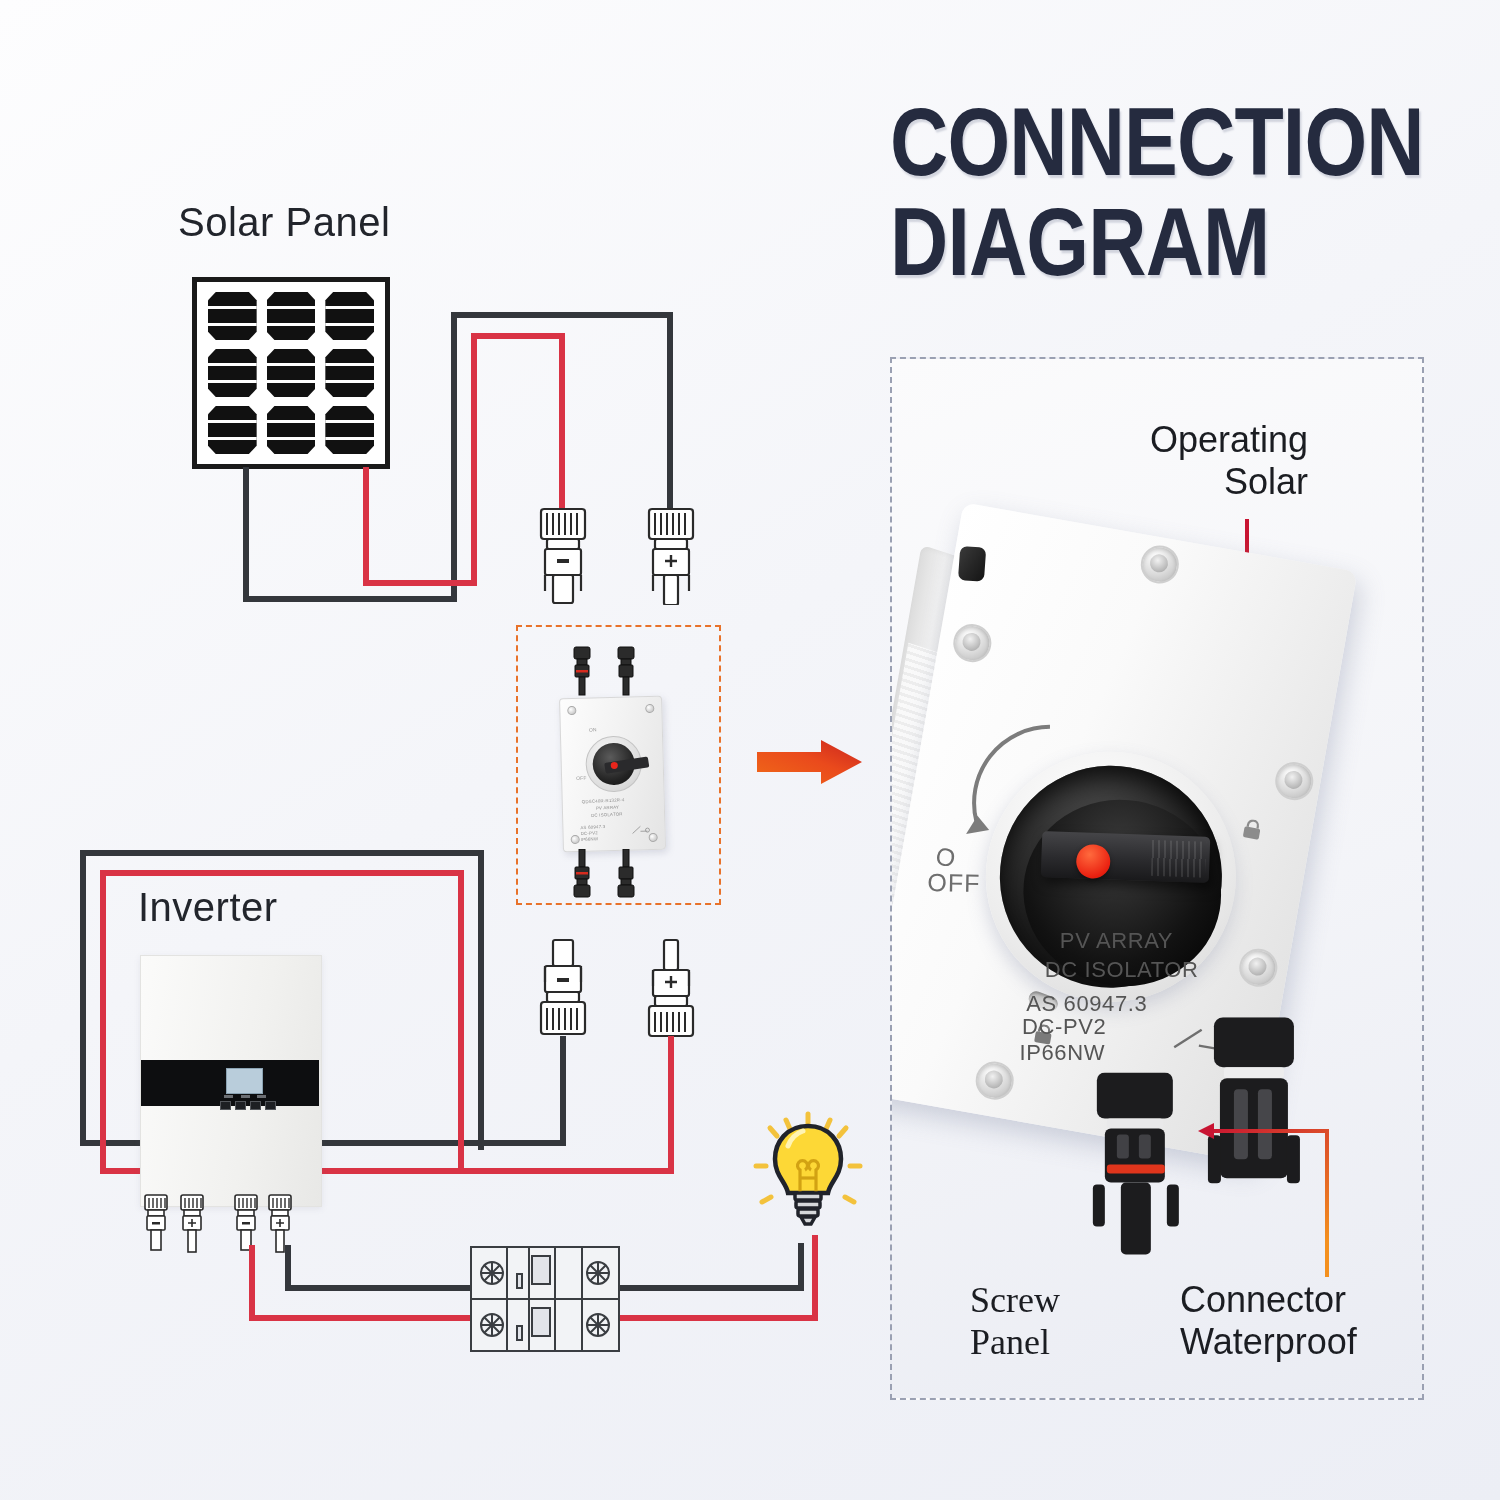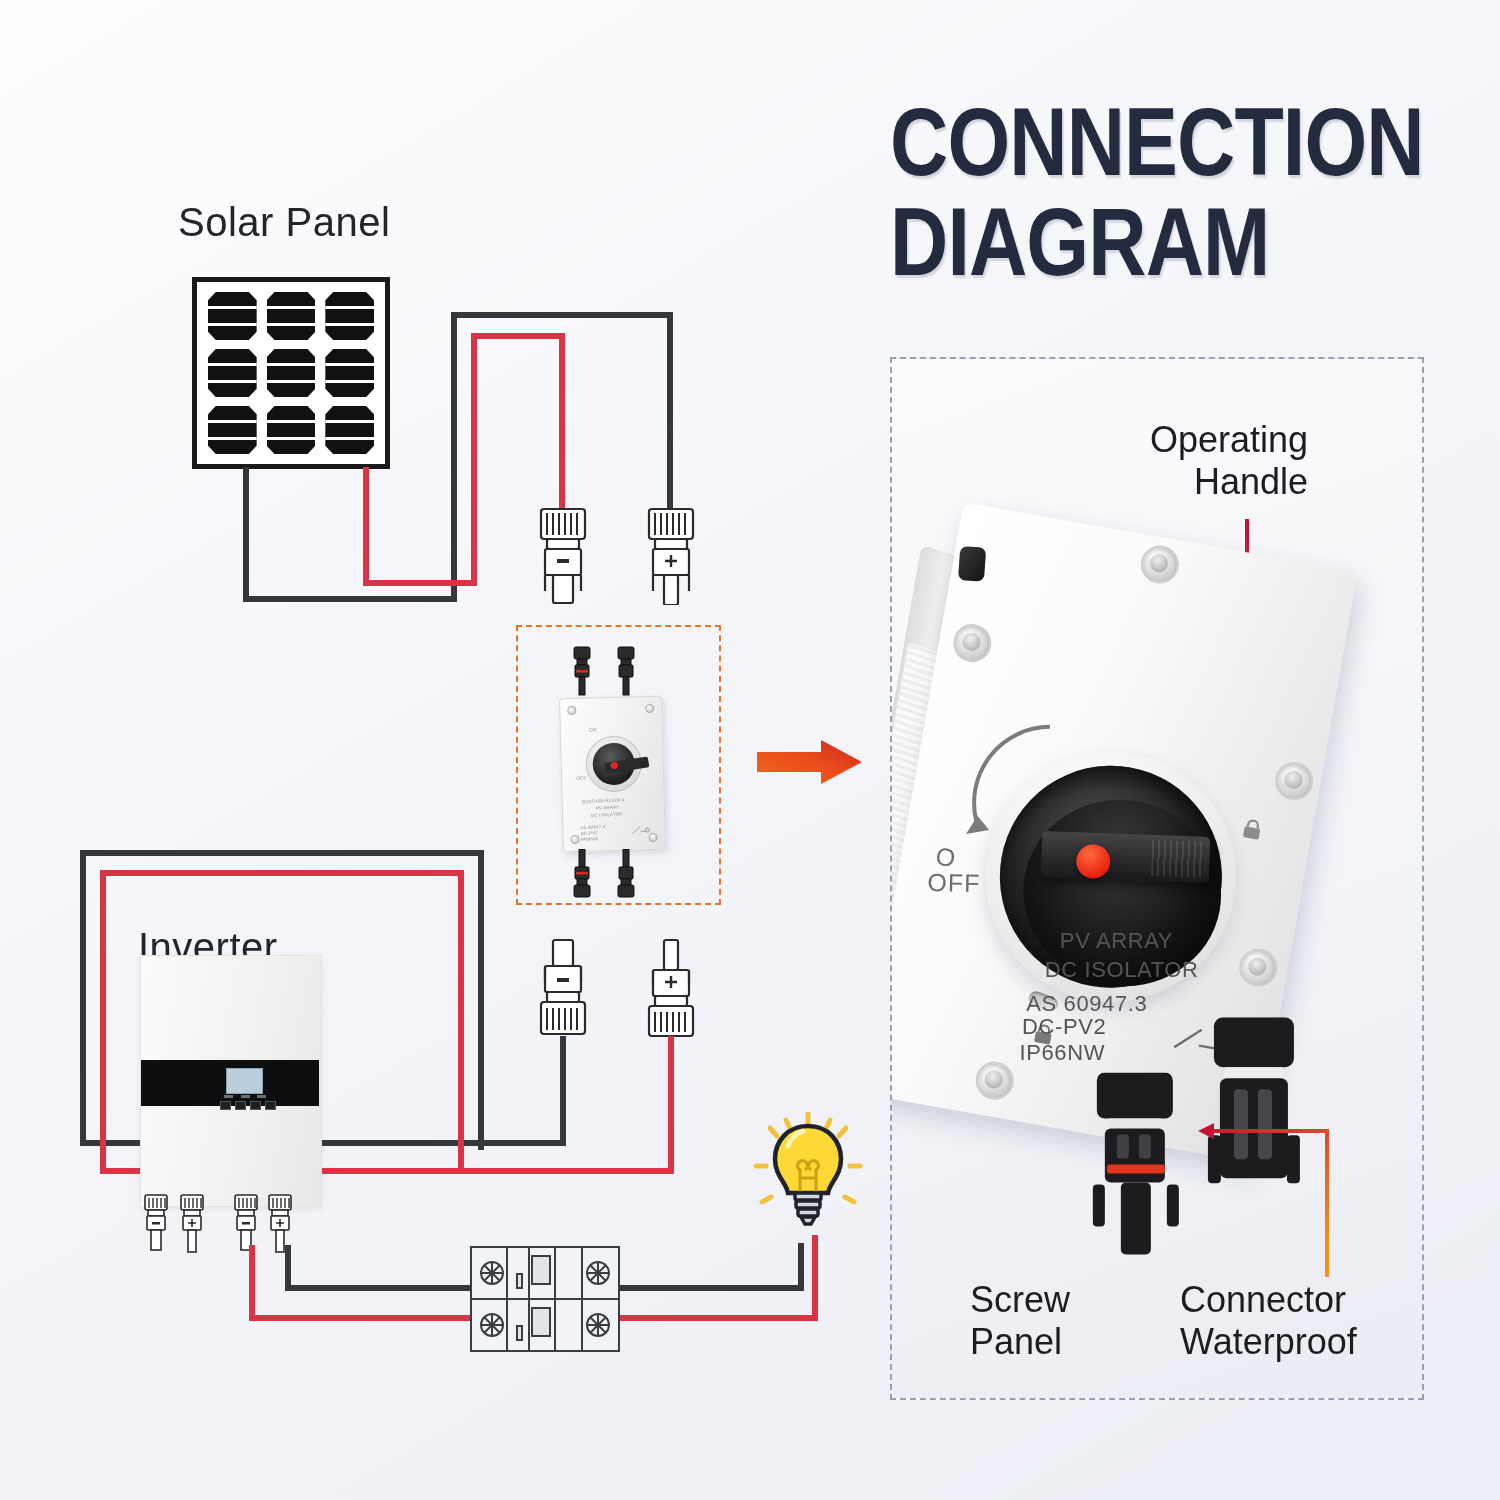--- a/index.html
+++ b/index.html
@@ -342,21 +342,21 @@
   <div class="wire blk abs" style="left:80px;top:850px;width:6px;height:296px;"></div>
   <div class="wire blk abs" style="left:80px;top:850px;width:404px;height:6px;"></div>
   <div class="wire blk abs" style="left:478px;top:850px;width:6px;height:300px;"></div>
 
   <div class="wire red abs" style="left:668px;top:1036px;width:6px;height:138px;"></div>
   <div class="wire red abs" style="left:100px;top:1168px;width:574px;height:6px;"></div>
   <div class="wire red abs" style="left:100px;top:870px;width:6px;height:304px;"></div>
   <div class="wire red abs" style="left:100px;top:870px;width:364px;height:6px;"></div>
   <div class="wire red abs" style="left:458px;top:870px;width:6px;height:298px;"></div>
 
-  <div class="abs diag-label" style="left:138px;top:885px;margin-top:40px;">Inverter</div>
+  <div class="abs diag-label" style="left:138px;top:885px;">Inverter</div>
   <div class="abs" id="inverter-body">
     <div id="inverter-panel">
       <div id="inv-lcd"></div>
       <div id="inv-leds">
           <i></i>
           <i></i>
           <i></i>
         </div>
       <div id="inv-btns">
           <i></i>
@@ -493,21 +493,21 @@
         <stop offset="100%" stop-color="#c9241f"></stop>
       </linearGradient>
     </defs>
     <path d="M0 14 H64 V2 L105 24 L64 46 V34 H0 Z" fill="url(#arrg)"></path>
   </svg>
 
   <div class="abs" id="photo-panel">
 
     <div class="abs photo-label" style="left:258px;top:60px;text-align:right;">
       <div>Operating</div>
-      <div>Handle</div>
+      <div>Solar</div>
     </div>
     <svg class="abs leader" style="left:220px;top:150px;" width="160" height="240" viewBox="0 0 160 240">
       <defs>
         <linearGradient id="ld1" x1="0.1" y1="1" x2="0.9" y2="0">
           <stop offset="0%" stop-color="#f4801e"></stop>
           <stop offset="100%" stop-color="#c81432"></stop>
         </linearGradient>
       </defs>
       <path d="M135 10 V208 H18" stroke="url(#ld1)" stroke-width="4" fill="none"></path>
     </svg>
@@ -593,21 +593,21 @@
 
     <svg class="abs leader" style="left:92px;top:760px;" width="20" height="150" viewBox="0 0 20 150">
       <defs>
         <linearGradient id="ld2" x1="0" y1="0" x2="0" y2="1">
           <stop offset="0%" stop-color="#c81432"></stop>
           <stop offset="100%" stop-color="#f4901e"></stop>
         </linearGradient>
       </defs>
       <path d="M10 0 V148" stroke="url(#ld2)" stroke-width="4" fill="none"></path>
     </svg>
-    <div class="abs photo-label" style="left:78px;top:920px;">
+    <div class="abs photo-label" style="left:78px;top:920px;font-family:Liberation Serif, serif;">
       <div>Screw</div>
       <div>Panel</div>
     </div>
 
     <svg class="abs leader" style="left:300px;top:750px;" width="160" height="170" viewBox="0 0 160 170">
       <defs>
         <linearGradient id="ld3" x1="0" y1="0" x2="0.6" y2="1">
           <stop offset="0%" stop-color="#c81432"></stop>
           <stop offset="100%" stop-color="#f4901e"></stop>
         </linearGradient>

